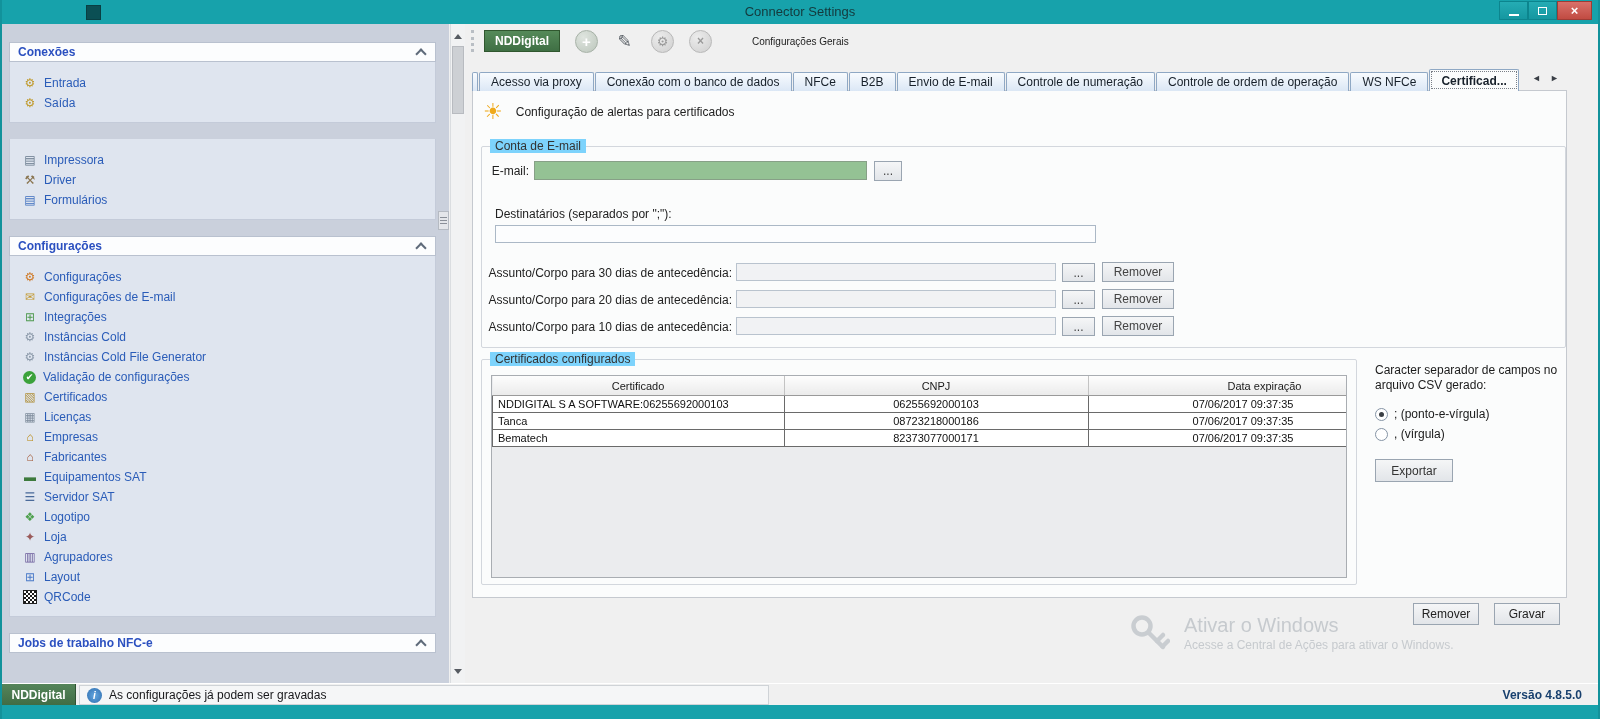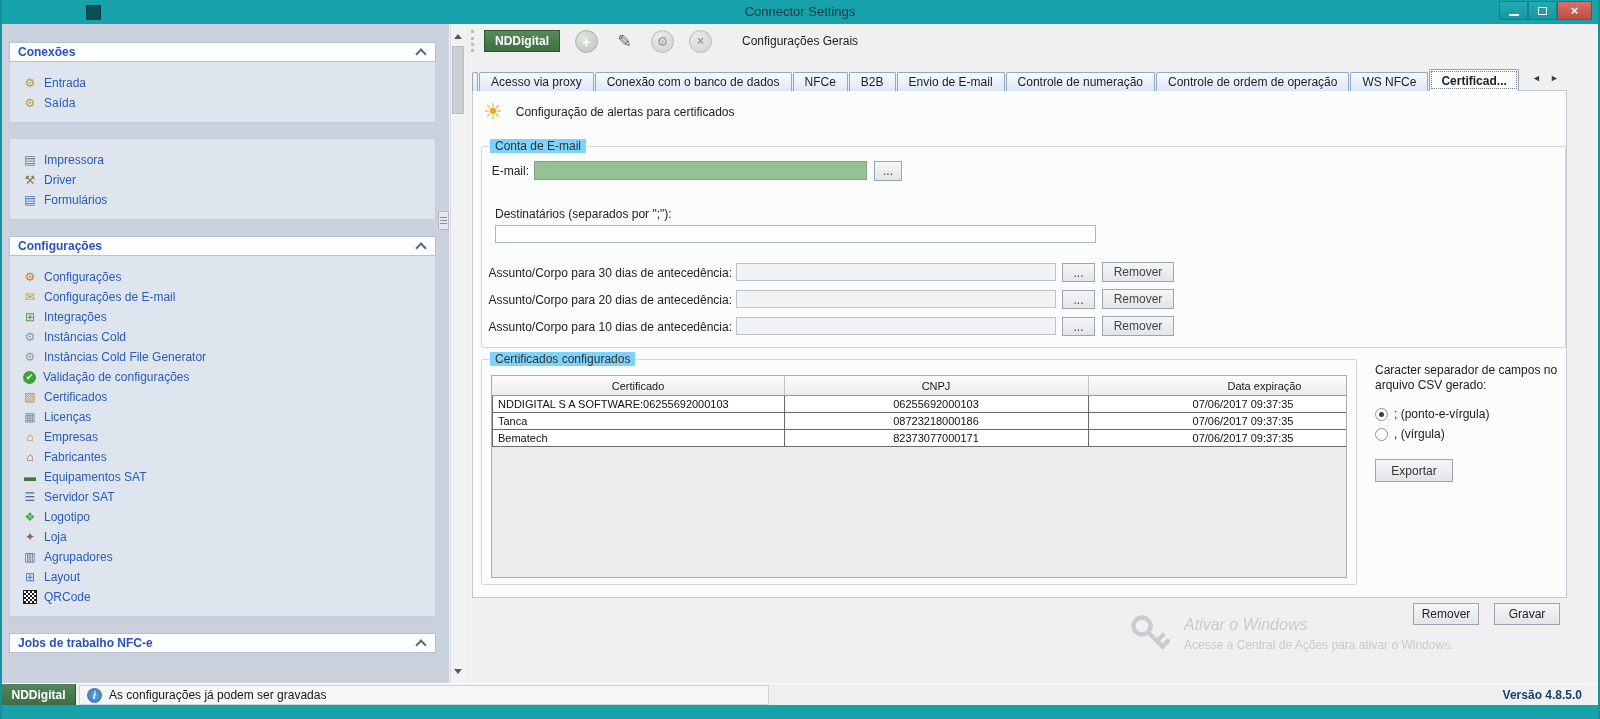--- a/index.html
+++ b/index.html
@@ -48,21 +48,21 @@
   
   .toolbar{position:absolute;left:464px;top:26px;right:2px;height:30px;display:flex;align-items:center;}
   .tgrip{width:0;height:22px;border-left:3px dotted #b9bec4;margin-left:5px;}
   .brand{margin-left:10px;background:linear-gradient(#558a59,#3f6f44);border:1px solid #30572f;color:#fff;
     font-size:12px;font-weight:bold;padding:3px 10px;}
   .tbtn{width:23px;height:23px;border-radius:50%;margin-left:15px;display:flex;align-items:center;justify-content:center;cursor:pointer;box-sizing:border-box;}
   .tbtn.add{background:radial-gradient(circle at 35% 30%,#dfe5df,#bcc6bc);border:1px solid #a7b2a7;color:#fff;font-size:15px;font-weight:bold;}
   .tbtn.edit{background:transparent;border:none;color:#565c63;font-size:17px;}
   .tbtn.gearb{background:radial-gradient(circle at 35% 30%,#ececec,#cfcfcf);border:1px solid #b8b8b8;color:#9a9a9a;font-size:13px;}
   .tbtn.cancel{background:radial-gradient(circle at 35% 30%,#ececec,#cfcfcf);border:1px solid #b8b8b8;color:#9a9a9a;font-size:12px;font-weight:bold;}
-  .page-title{margin-left:30px;font-size:12px;color:#1c1c1c;}
+  .page-title{margin-left:40px;font-size:10px;color:#1c1c1c;}
 
   
   .tabstrip{position:absolute;left:470px;top:69px;height:22px;display:flex;align-items:flex-end;z-index:3;}
   .tab{height:19px;box-sizing:border-box;display:flex;align-items:center;padding:0 11px;margin-right:1px;
     border:1px solid #8fa8c4;border-bottom:none;border-radius:2px 2px 0 0;
     background:linear-gradient(#f8fbfe,#dbe7f5);font-size:12px;color:#17202a;cursor:pointer;white-space:nowrap;}
   .tab.stub{width:6px;padding:0;}
   .tab.sel{height:22px;background:#fbfcfc;font-weight:bold;outline:1px dotted #7a7f87;outline-offset:-3px;position:relative;z-index:4;}
   .tab-scrolls{position:absolute;left:1528px;top:73px;display:flex;gap:5px;z-index:3;}
   .tab-scrolls span{width:13px;text-align:center;font-size:9px;color:#3a3f46;cursor:pointer;}
@@ -113,21 +113,21 @@
   .radio.on::after{content:"";position:absolute;left:3px;top:3px;width:5px;height:5px;border-radius:50%;background:#3a3f44;}
   .btn.export{display:block;margin-top:15px;width:78px;height:23px;color:#333;}
 
   
   .act{position:absolute;width:66px;height:22px;color:#222;}
   #btn-remove{left:1411px;top:603px;}
   #btn-save{left:1492px;top:603px;}
 
   
   .wm{position:absolute;left:1126px;top:612px;display:flex;gap:14px;align-items:flex-start;color:#c6cace;}
-  .wm .t1{font-size:16px;line-height:26px;font-style:italic;}
+  .wm .t1{font-size:20px;line-height:26px;}
   .wm .t2{font-size:12px;}
 
   
   .statusbar{position:absolute;left:0;right:0;top:683px;height:22px;background:#f0f0f0;border-top:1px solid #fff;display:flex;align-items:stretch;}
   .sb-chip{width:73px;background:linear-gradient(#55855a,#3f6b44);border-right:1px solid #2f5233;color:#fff;
     font-weight:bold;font-size:12px;display:flex;align-items:center;justify-content:center;}
   .sb-msg{width:690px;margin:1px 0 1px 3px;border:1px solid #cfd3d7;background:#f5f6f7;display:flex;align-items:center;
     gap:7px;padding:0 7px;font-size:12px;color:#17171a;box-sizing:border-box;}
   .sb-info{width:15px;height:15px;flex:0 0 15px;border-radius:50%;background:radial-gradient(#63a7e0,#2e6cae);
     color:#fff;font-style:italic;font-weight:bold;font-size:10px;display:flex;align-items:center;justify-content:center;}

